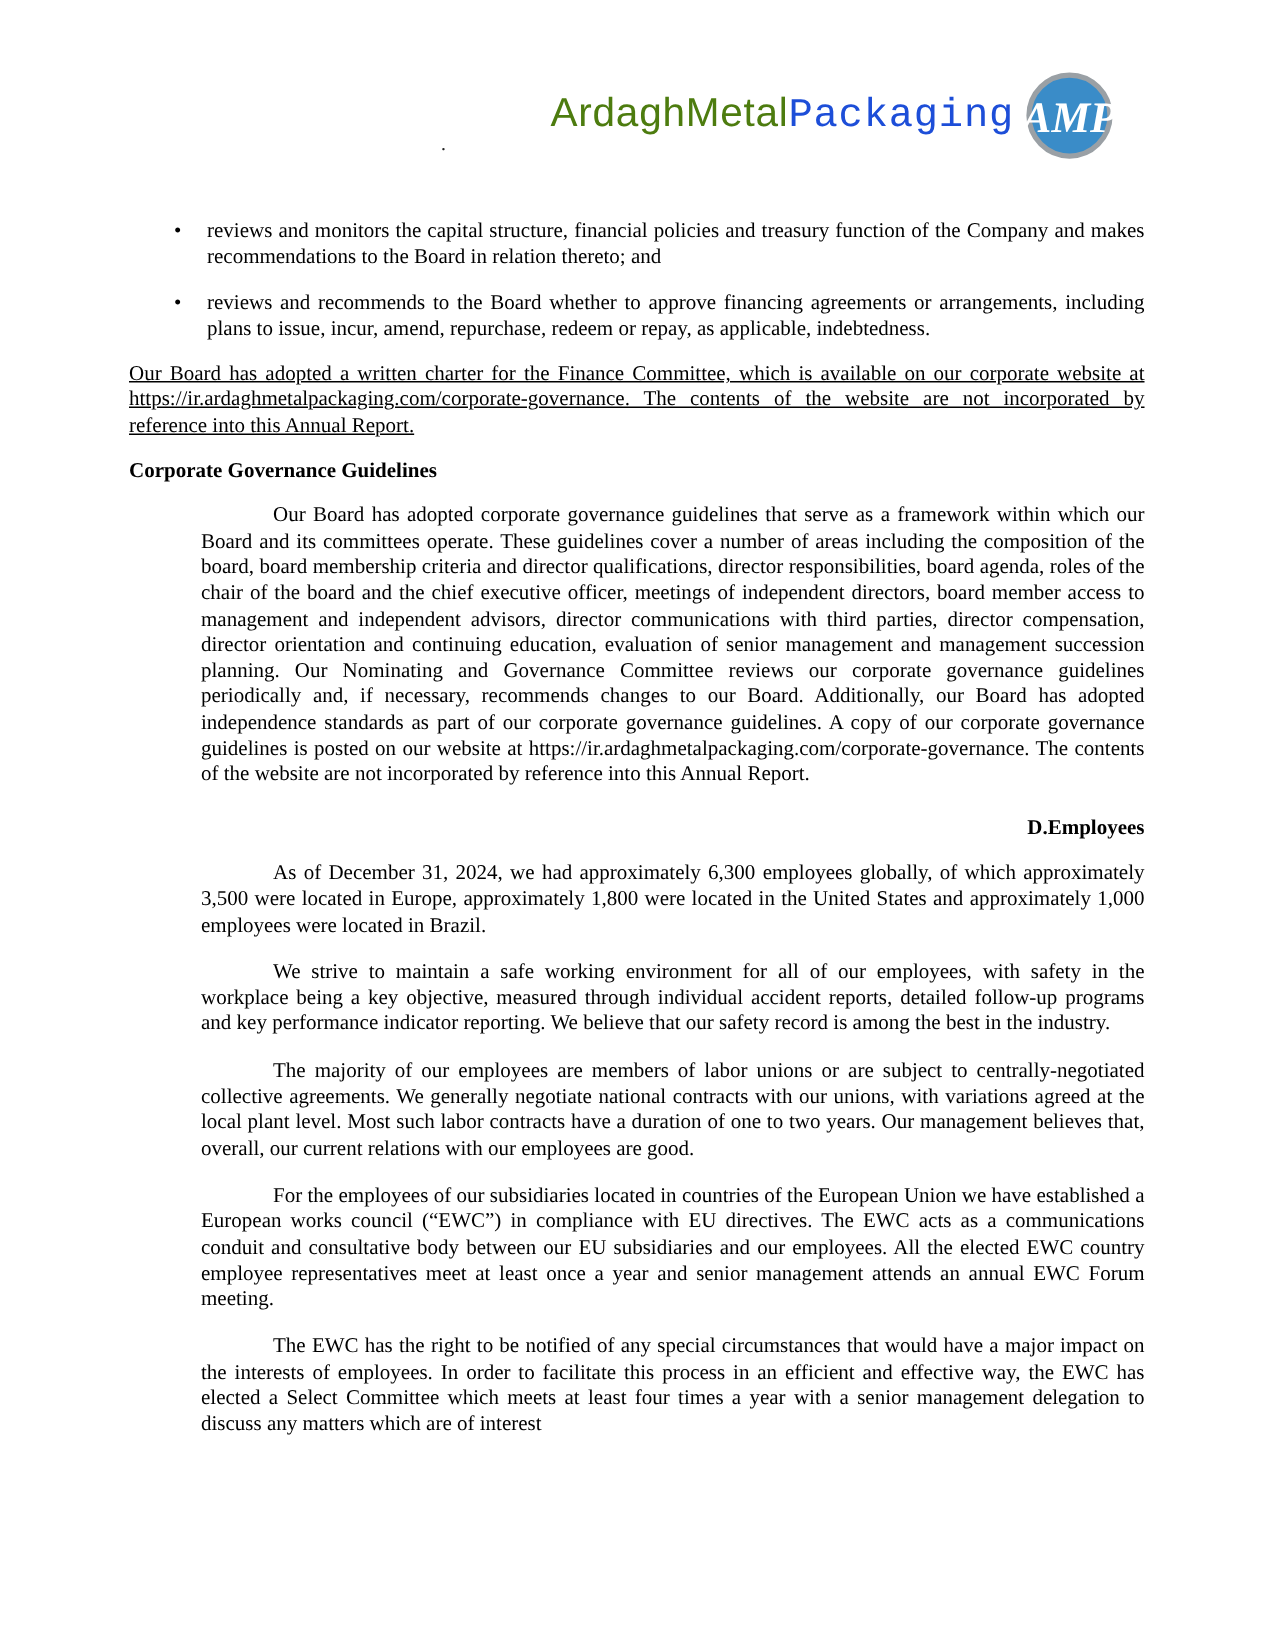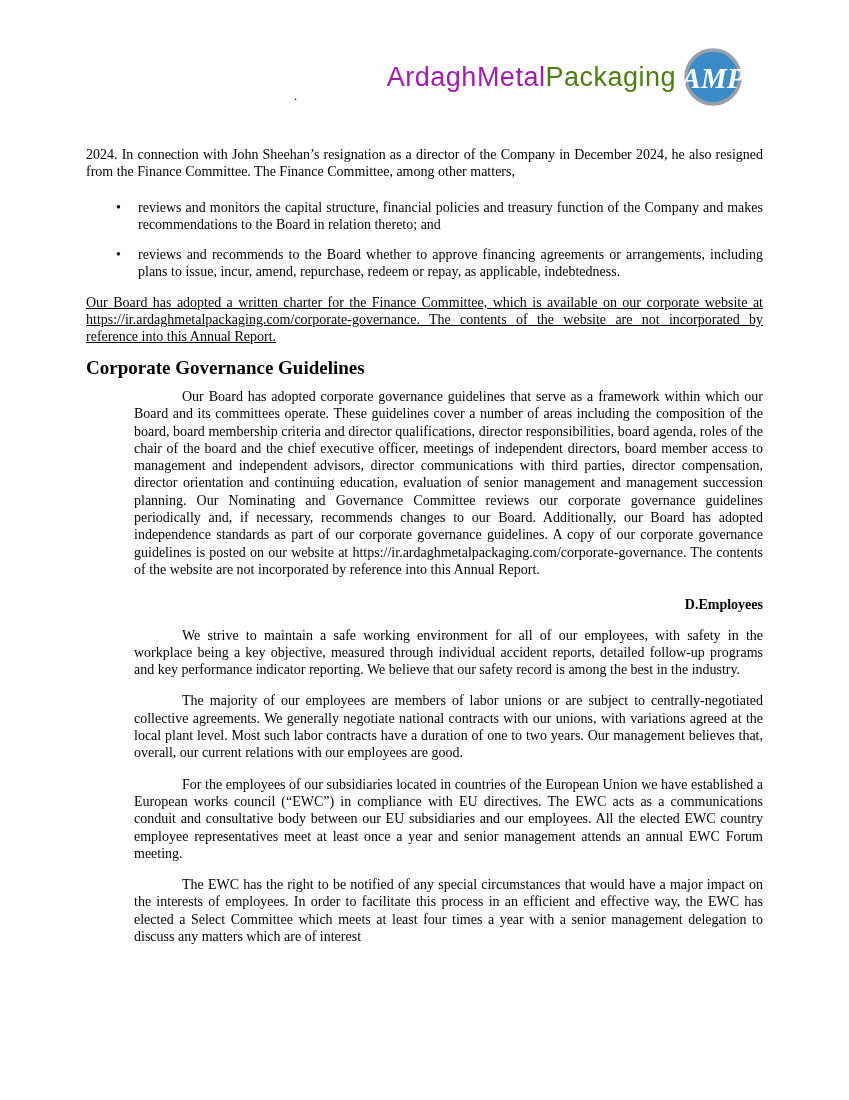--- a/index.html
+++ b/index.html
@@ -23,22 +23,22 @@
   }
   .wordmark {
     font-family: "Liberation Sans", sans-serif;
     font-size: 27px;
     font-weight: 400;
     letter-spacing: 0.5px;
     white-space: nowrap;
     line-height: 1;
     margin-right: 7px;
   }
-  .wm-blue { color: #a21caf; text-align: center; }
-  .wm-gray { color: #4d7c0f; }
+  .wm-blue { color: #4d7c0f; text-align: center; }
+  .wm-gray { color: #1d4ed8; font-family: Liberation Mono, monospace; }
   .monogram { display: inline-block; vertical-align: middle; }
   .stray-mark {
     position: absolute;
     left: 294px; top: 88px;
     font-size: 13px;
     color: #222;
   }
 
   
   .main {
@@ -112,42 +112,42 @@
     <svg class="monogram" width="60" height="60" viewBox="0 0 60 60">
       <circle cx="30" cy="30" r="27" fill="#3a8cc8" stroke="#9aa0a5" stroke-width="3.5"></circle>
       <text x="30" y="41" text-anchor="middle" font-family="Liberation Serif, serif" font-style="italic" font-weight="bold" font-size="29" fill="#ffffff">AMP</text>
     </svg>
   </header>
 
   <span class="stray-mark">.</span>
 
   <main class="main">
 
-    <p class="para p-intro">2024. In connection with John Sheehan’s resignation as a director of the Company in December 2024, he also resigned from the Finance Committee. The Finance Committee, among other matters,</p>
 
     <div class="bullet-row">
       <span class="bullet-dot">•</span>
       <p class="bullet-text">reviews and monitors the capital structure, financial policies and treasury function of the Company and makes recommendations to the Board in relation thereto; and</p>
     </div>
 
     <div class="bullet-row">
       <span class="bullet-dot">•</span>
       <p class="bullet-text">reviews and recommends to the Board whether to approve financing agreements or arrangements, including plans to issue, incur, amend, repurchase, redeem or repay, as applicable, indebtedness.</p>
     </div>
 
     <p class="para p-charter">Our Board has adopted a written charter for the Finance Committee, which is available on our corporate website at https://ir.ardaghmetalpackaging.com/corporate-governance. The contents of the website are not incorporated by reference into this Annual Report.</p>
 
-    <h3 class="h-bold" style="font-size:19px;">Corporate Governance Guidelines</h3>
+    <h3 class="h-bold" style="font-size:14px;">Corporate Governance Guidelines</h3>
 
     <p class="para indent">Our Board has adopted corporate governance guidelines that serve as a framework within which our Board and its committees operate. These guidelines cover a number of areas including the composition of the board, board membership criteria and director qualifications, director responsibilities, board agenda, roles of the chair of the board and the chief executive officer, meetings of independent directors, board member access to management and independent advisors, director communications with third parties, director compensation, director orientation and continuing education, evaluation of senior management and management succession planning. Our Nominating and Governance Committee reviews our corporate governance guidelines periodically and, if necessary, recommends changes to our Board. Additionally, our Board has adopted independence standards as part of our corporate governance guidelines. A copy of our corporate governance guidelines is posted on our website at https://ir.ardaghmetalpackaging.com/corporate-governance. The contents of the website are not incorporated by reference into this Annual Report.</p>
 
     <div class="h-letter-row" style="font-size:14px;">
       <span class="h-letter">D.</span><span>Employees</span>
     </div>
 
+    <p class="para indent p-emp">As of December 31, 2024, we had approximately 6,300 employees globally, of which approximately 3,500 were located in Europe, approximately 1,800 were located in the United States and approximately 1,000 employees were located in Brazil.</p>
     <p class="para indent p-emp">We strive to maintain a safe working environment for all of our employees, with safety in the workplace being a key objective, measured through individual accident reports, detailed follow-up programs and key performance indicator reporting. We believe that our safety record is among the best in the industry.</p>
     <p class="para indent p-emp">The majority of our employees are members of labor unions or are subject to centrally-negotiated collective agreements. We generally negotiate national contracts with our unions, with variations agreed at the local plant level. Most such labor contracts have a duration of one to two years. Our management believes that, overall, our current relations with our employees are good.</p>
     <p class="para indent p-emp">For the employees of our subsidiaries located in countries of the European Union we have established a European works council (“EWC”) in compliance with EU directives. The EWC acts as a communications conduit and consultative body between our EU subsidiaries and our employees. All the elected EWC country employee representatives meet at least once a year and senior management attends an annual EWC Forum meeting.</p>
     <p class="para indent">The EWC has the right to be notified of any special circumstances that would have a major impact on the interests of employees. In order to facilitate this process in an efficient and effective way, the EWC has elected a Select Committee which meets at least four times a year with a senior management delegation to discuss any matters which are of interest</p>
 
   </main>
 
 
 
 </div>

